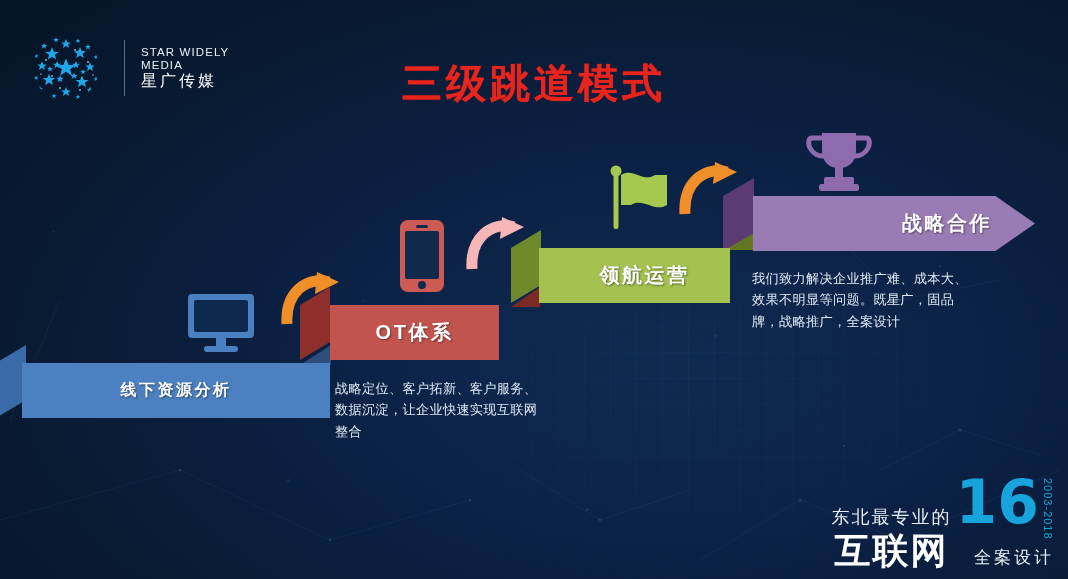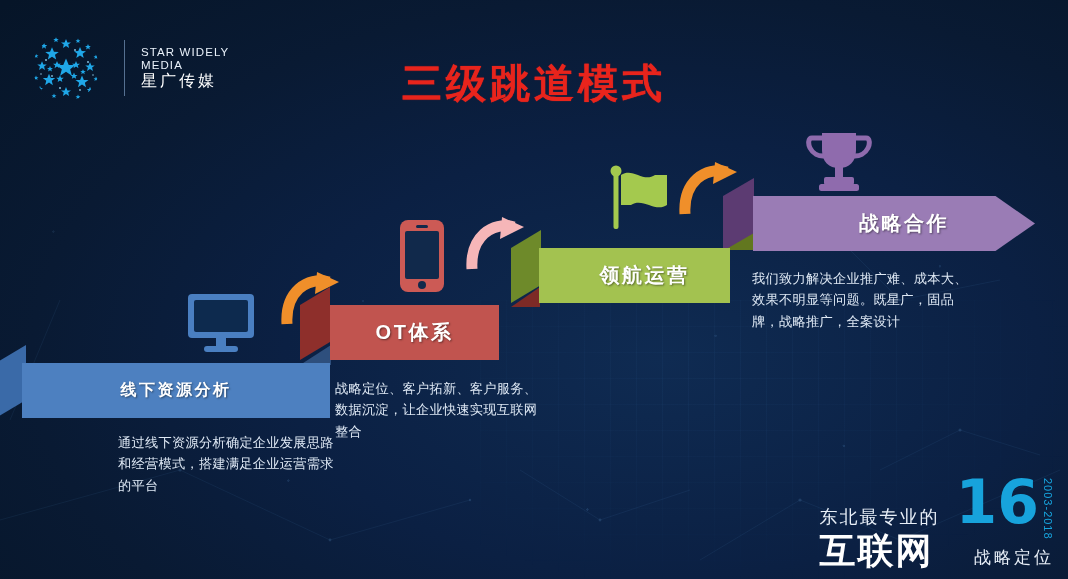--- a/index.html
+++ b/index.html
@@ -78,21 +78,21 @@
   }
 
   #bar1 { left:22px; top:363px; width:308px; height:55px; background:#4d80c0; font-size:16px; }
   #bar2 { left:330px; top:305px; width:169px; height:55px; background:#c1544f; font-size:20px; }
   #bar3 { left:539px; top:248px; width:191px; height:55px; background:#a4c martins; }
   #bar3 { left:539px; top:248px; width:191px; height:55px; background:#a3c250; font-size:20px;padding-left:20px; }
   #bar4 {
     left:753px; top:196px; width:282px; height:55px; font-size:20px;
     background:#9a7cb5;
     clip-path:polygon(0 0, 86% 0, 100% 50%, 86% 100%, 0 100%);
-    justify-content:flex-start; padding-left:106px;
+    justify-content:center; padding-left:106px;
   }
 
   
   #side1 { left:-4px;  top:345px; width:30px; height:73px; background:#3a6aa8;
            clip-path:polygon(0 18px, 100% 0, 100% 55px, 0 100%); }
   #side2 { left:300px; top:287px; width:30px; height:73px; background:#8e2f2b;
            clip-path:polygon(0 18px, 100% 0, 100% 55px, 0 100%); }
   #side3 { left:511px; top:230px; width:30px; height:73px; background:#6e8a2a;
            clip-path:polygon(0 18px, 100% 0, 100% 55px, 0 100%); }
   #side4 { left:723px; top:178px; width:31px; height:73px; background:#5c3b72;
@@ -126,21 +126,21 @@
   #icon-trophy  { left:806px; top:130px; }
 
   .arrow { position:absolute; z-index:5; }
   #arrow1 { left:281px; top:270px; }
   #arrow2 { left:466px; top:215px; }
   #arrow3 { left:679px; top:160px; }
 
   
   #badge { position:absolute; right:14px; bottom:10px; z-index:8;
            display:flex; align-items:flex-end; }
-  .badge-left { text-align:left; margin-right:16px; }
+  .badge-left { text-align:center; margin-right:4px; }
   .badge-line1 { color:#e7eef7; font-size:18px; letter-spacing:2px; margin-bottom:4px;
                  font-family:"DejaVu Sans","Liberation Sans",sans-serif; }
   .badge-line2 { color:#ffffff; font-size:36px; font-weight:bold; letter-spacing:2px;
                  font-family:"DejaVu Sans","Liberation Sans",sans-serif; line-height:1; }
   .badge-right { display:flex; align-items:flex-start;justify-content:space-between; }
   .badge-num { color:#17a3dc; font-size:60px; font-weight:bold; line-height:.82;
                font-family:"DejaVu Sans","Liberation Sans",sans-serif; }
   .badge-years { color:#17a3dc; font-size:11px; letter-spacing:1px; margin-left:3px;
                  writing-mode:vertical-rl; text-orientation:mixed; }
   .badge-sub { color:#e7eef7; font-size:17px; letter-spacing:3px; margin-top:6px;
@@ -293,30 +293,29 @@
   <div class="step-bar" id="bar2">
     <span>OT体系</span>
   </div>
   <div class="step-bar" id="bar3">
     <span>领航运营</span>
   </div>
   <div class="step-bar" id="bar4">
     <span>战略合作</span>
   </div>
 
-  <div class="desc" id="desc1">通过线下资源分析确定企业发展思路和经营模式，搭建满足企业运营需求的平台</div>
   <div class="desc" id="desc2">战略定位、客户拓新、客户服务、数据沉淀，让企业快速实现互联网整合</div>
   <div class="desc" id="desc4">我们致力解决企业推广难、成本大、效果不明显等问题。既星广，固品牌，战略推广，全案设计</div>
 
   <div id="badge">
     <div class="badge-left">
       <div class="badge-line1">东北最专业的</div>
       <div class="badge-line2">互联网</div>
     </div>
     <div class="badge-stack">
       <div class="badge-right">
         <div class="badge-num">16</div>
         <div class="badge-years">2003-2018</div>
       </div>
-      <div class="badge-sub">战略定位</div>
+      <div class="badge-sub">全案设计</div>
     </div>
   </div>
 </div>
 
 </body></html>

